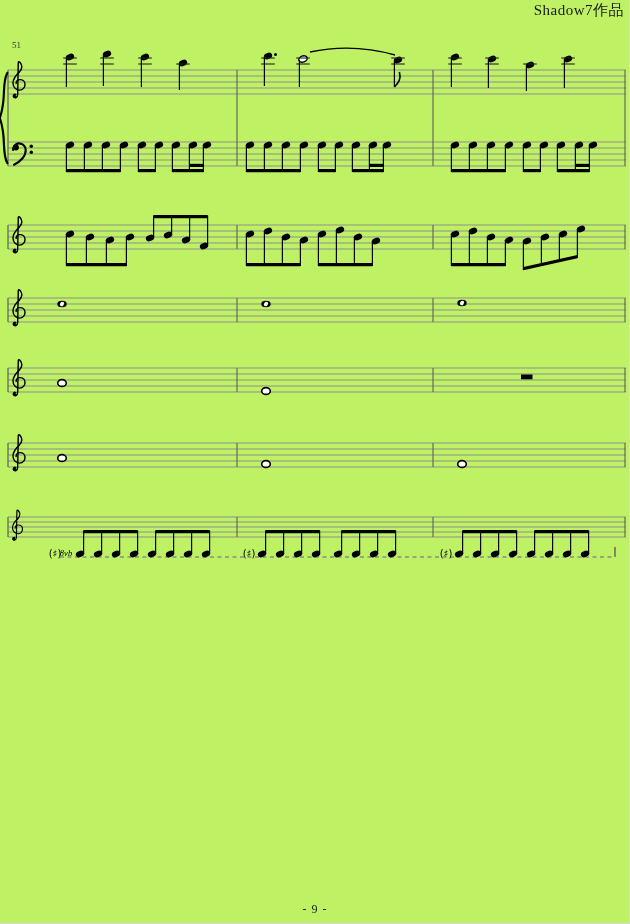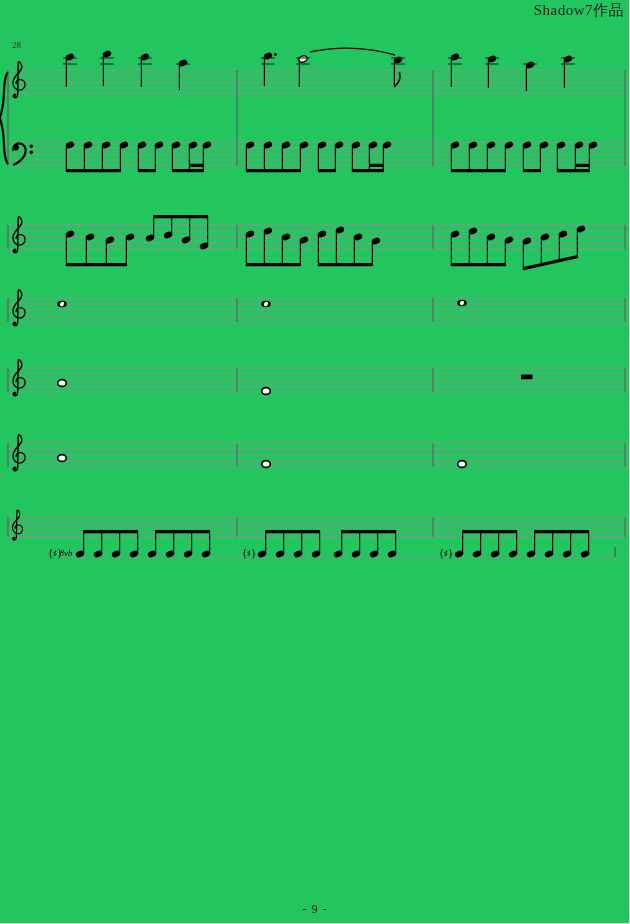--- a/index.html
+++ b/index.html
@@ -1,17 +1,17 @@
 <!DOCTYPE html>
 <html><head>
 <meta charset="utf-8">
 <style>
   html,body{margin:0;padding:0;background:#ffffff;}
   .page{
-    position:relative;width:630px;height:924px;background:#22c55e;
+    position:relative;width:630px;height:924px;background:#bef264;
     box-sizing:border-box;border-right:1px solid #d9d9d9;border-bottom:1px solid #d9d9d9;
     font-family:"Liberation Serif","DejaVu Serif",serif;overflow:hidden;
   }
   .composer{
     position:absolute;top:1px;right:5px;font-size:15px;color:#1a1a1a;
     font-family:"Liberation Serif","DejaVu Serif",serif;letter-spacing:0.5px;
   }
   .measure-number{
     position:absolute;left:12px;top:40px;font-size:9px;color:#333;
   }
@@ -19,21 +19,21 @@
     position:absolute;left:0;top:902px;width:630px;text-align:center;
     font-size:12px;color:#222;letter-spacing:1px;
   }
   svg.score{position:absolute;left:0;top:0;}
 </style>
 </head>
 <body>
 
 <div class="page">
   <div class="composer">Shadow7作品</div>
-  <div class="measure-number">28</div>
+  <div class="measure-number">51</div>
 
   <svg class="score" id="score-svg" width="630" height="924" viewBox="0 0 630 924">
     <defs>
       <symbol id="treble-clef" viewBox="0 0 30 76">
         <path d="M15.5,21 C8,28 5,33 5,39 C5,46.5 10.5,51 16,51 C21.5,51 25,46.5 25,41.5 C25,36.5 21,33.5 16.5,33.5 C12.5,33.5 10.2,36.5 10.2,40" fill="none" stroke="#000" stroke-width="2.4" stroke-linecap="round"></path>
         <path d="M15.5,21 C20.5,15.5 21,9.5 16.5,4.5 C15,3 14,3.5 13.8,5.5 L12.8,58 C12.7,63.5 7.5,65.5 5.8,62 C4.8,59.5 7.2,57 9.5,58.5" fill="none" stroke="#000" stroke-width="2.4" stroke-linecap="round"></path>
         <circle cx="7.6" cy="61.4" r="2.7" fill="#000"></circle>
       </symbol>
       <symbol id="bass-clef" viewBox="0 0 26 28">
         <circle cx="5.2" cy="7" r="3.2" fill="#000"></circle>

